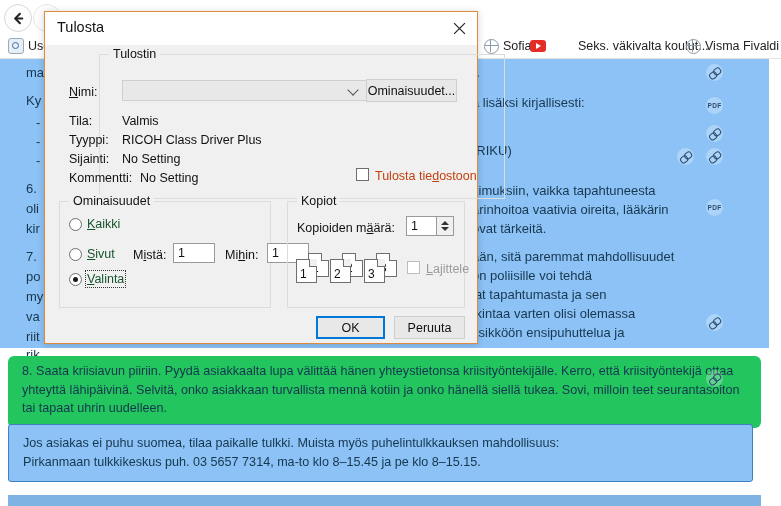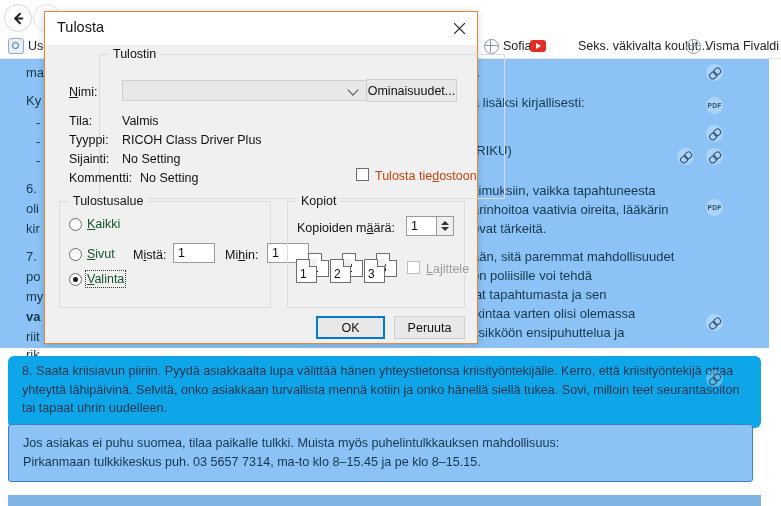--- a/index.html
+++ b/index.html
@@ -36,21 +36,21 @@
 
   
   #page{position:absolute;left:0;top:59px;width:781px;height:447px;background:#ffffff;overflow:hidden;}
   .pagewrap{position:absolute;left:0;top:0;width:781px;}
   .scrollgutter{position:absolute;right:0;top:0;width:12px;height:447px;background:#ffffff;}
 
   .panel{position:absolute;background:#8cc2f5;color:#183a5c;}
   .block1{left:0;top:0;width:769px;height:289px;background:#8cc2f5;}
   .block1 .txt{position:absolute;font-size:13px;line-height:20px;color:#17374f;white-space:pre;}
 
-  .block2{left:8px;top:297px;width:753px;height:72px;background:#0ea5e9;border-radius:6px;}
+  .block2{left:8px;top:297px;width:753px;height:72px;background:#22c55e;border-radius:6px;}
   .block2 p{margin:0;font-size:12.6px;line-height:18.5px;color:#16364e;}
 
   .block3{left:8px;top:365px;width:745px;height:58px;background:#8cc2f5;
      border:1.5px solid #3f7fc4;border-radius:3px;box-sizing:border-box;}
   .block3 p{margin:0;font-size:12.6px;line-height:19px;color:#16364e;}
 
   .block4{left:8px;top:436px;width:753px;height:11px;background:#7fb3e3;}
 
   .linkicon{position:absolute;width:17px;height:17px;border-radius:50%;background:rgba(255,255,255,.28);
      display:flex;align-items:center;justify-content:center;font-size:9px;color:#2a4d70;font-weight:bold;}
@@ -160,21 +160,21 @@
         <div class="txt" style="left:26px;top:32px;">Ky</div>
         <div class="txt" style="left:36px;top:54px;">-</div>
         <div class="txt" style="left:36px;top:73px;">-</div>
         <div class="txt" style="left:36px;top:92px;">-</div>
         <div class="txt" style="left:26px;top:120px;">6.</div>
         <div class="txt" style="left:26px;top:140px;">oli</div>
         <div class="txt" style="left:26px;top:160px;">kir</div>
         <div class="txt" style="left:26px;top:188px;">7.</div>
         <div class="txt" style="left:26px;top:208px;">po</div>
         <div class="txt" style="left:26px;top:228px;">my</div>
-        <div class="txt" style="left:26px;top:248px;font-weight:bold;">va</div>
+        <div class="txt" style="left:26px;top:248px;">va</div>
         <div class="txt" style="left:26px;top:268px;">riit</div>
         <div class="txt" style="left:26px;top:286px;">rik</div>
 
         <div class="txt" style="left:472px;top:4px;">).</div>
         <div class="txt" style="left:472px;top:34px;">a lisäksi kirjallisesti:</div>
         <div class="txt" style="left:472px;top:82px;">(RIKU)</div>
         <div class="txt" style="left:472px;top:122px;">kimuksiin, vaikka tapahtuneesta</div>
         <div class="txt" style="left:472px;top:141px;">ärinhoitoa vaativia oireita, lääkärin</div>
         <div class="txt" style="left:472px;top:160px;">ovat tärkeitä.</div>
         <div class="txt" style="left:472px;top:188px;">ään, sitä paremmat mahdollisuudet</div>
@@ -251,21 +251,21 @@
     <div class="row" style="left:24px;top:140px;">Sijainti:</div>
     <div class="row" style="left:77px;top:140px;">No Setting</div>
 
     <div class="row" style="left:24px;top:159px;">Kommentti:</div>
     <div class="row" style="left:95px;top:159px;">No Setting</div>
 
     <div class="cbox" style="left:311px;top:156px;"></div>
     <div class="clabel" style="left:330px;top:157px;">Tulosta tie<u>d</u>ostoon</div>
 
     <div class="grp" style="left:14px;top:189px;width:212px;height:107px;">
-      <span class="legend">Tulostusalue</span>
+      <span class="legend">Ominaisuudet</span>
     </div>
 
     <div class="radio" style="left:24px;top:206px;"></div>
     <div class="rlabel" style="left:42px;top:205px;"><u>K</u>aikki</div>
 
     <div class="radio" style="left:24px;top:236px;"></div>
     <div class="rlabel" style="left:42px;top:235px;"><u>S</u>ivut</div>
 
     <div class="row" style="left:88px;top:236px;">M<u>i</u>stä:</div>
     <div class="tbox" style="left:128px;top:231px;width:42px;">

